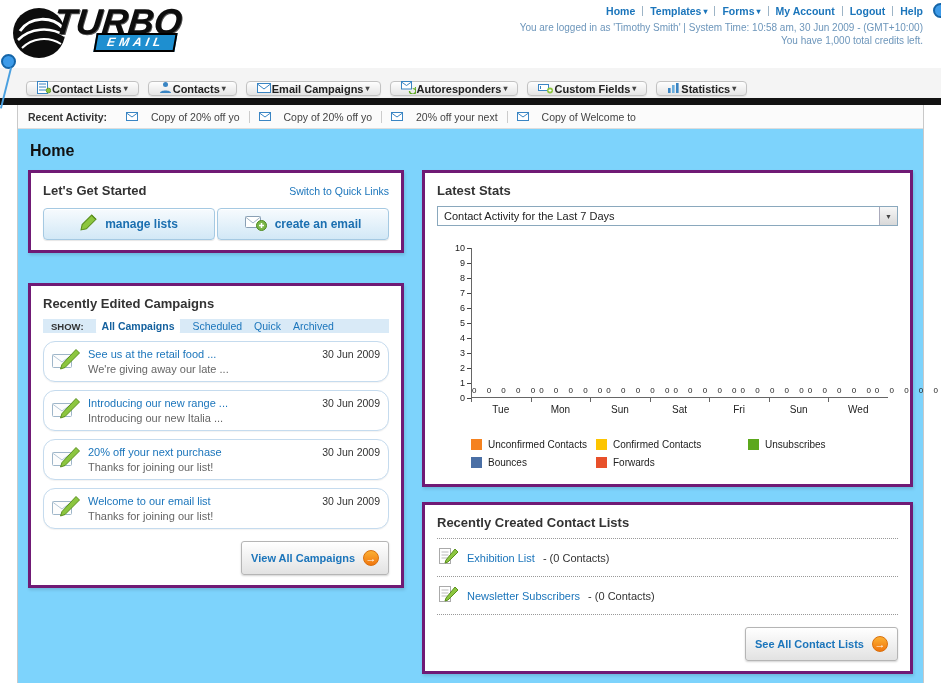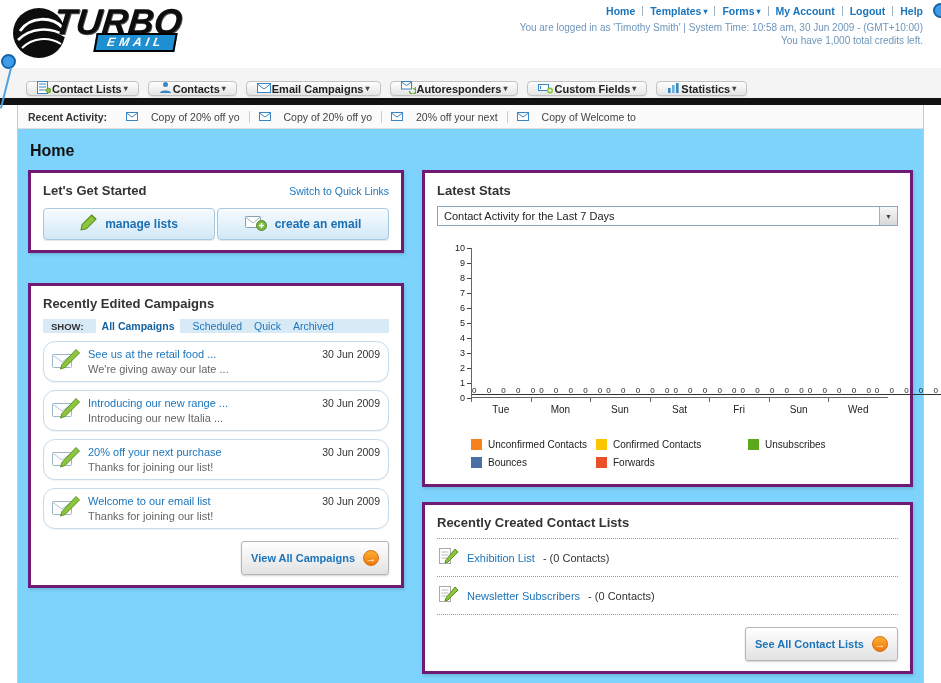--- a/index.html
+++ b/index.html
@@ -134,21 +134,21 @@
     border-left:1px solid #aab; display:flex; align-items:center; justify-content:center;
     font-size:7px; color:#444; }
 
   .chart { margin-top:22px; display:flex; padding:0 10px 0 12px; }
   .y-axis { width:22px; height:159px; position:relative; top:-4px;
     display:flex; flex-direction:column; justify-content:space-between; align-items:flex-end; }
   .ytick { display:flex; align-items:center; gap:2px; font-size:9px; color:#222; line-height:9px; }
   .ytick-dash { width:4px; height:1px; background:#444; display:inline-block; }
   .plot-col { flex:1; }
   .plot-area { height:150px; border-left:1px solid #666; border-bottom:1px solid #666; position:relative; }
-  .zeros-row { position:absolute; left:0; right:0; bottom:2px; display:flex;text-decoration:underline; }
+  .zeros-row { position:absolute; left:0; right:0; bottom:2px; display:flex; }
   .zcell { flex:1; text-align:center; font-size:8px; letter-spacing:4px; color:#222; white-space:nowrap; }
   .x-labels { display:flex; }
   .xcell { flex:1; text-align:center; font-size:10px; color:#222; padding-top:6px; position:relative; }
   .xcell::before { content:''; position:absolute; left:0; top:0; width:1px; height:4px; background:#666; }
 
   .legend { margin:24px 0 6px 34px; display:grid; grid-template-columns:125px 152px auto; row-gap:7px; font-size:10px; color:#222; }
   .legend-item { display:flex; align-items:center; gap:6px; }
   .swatch { width:11px; height:11px; display:inline-block; flex:none; }
 
   

